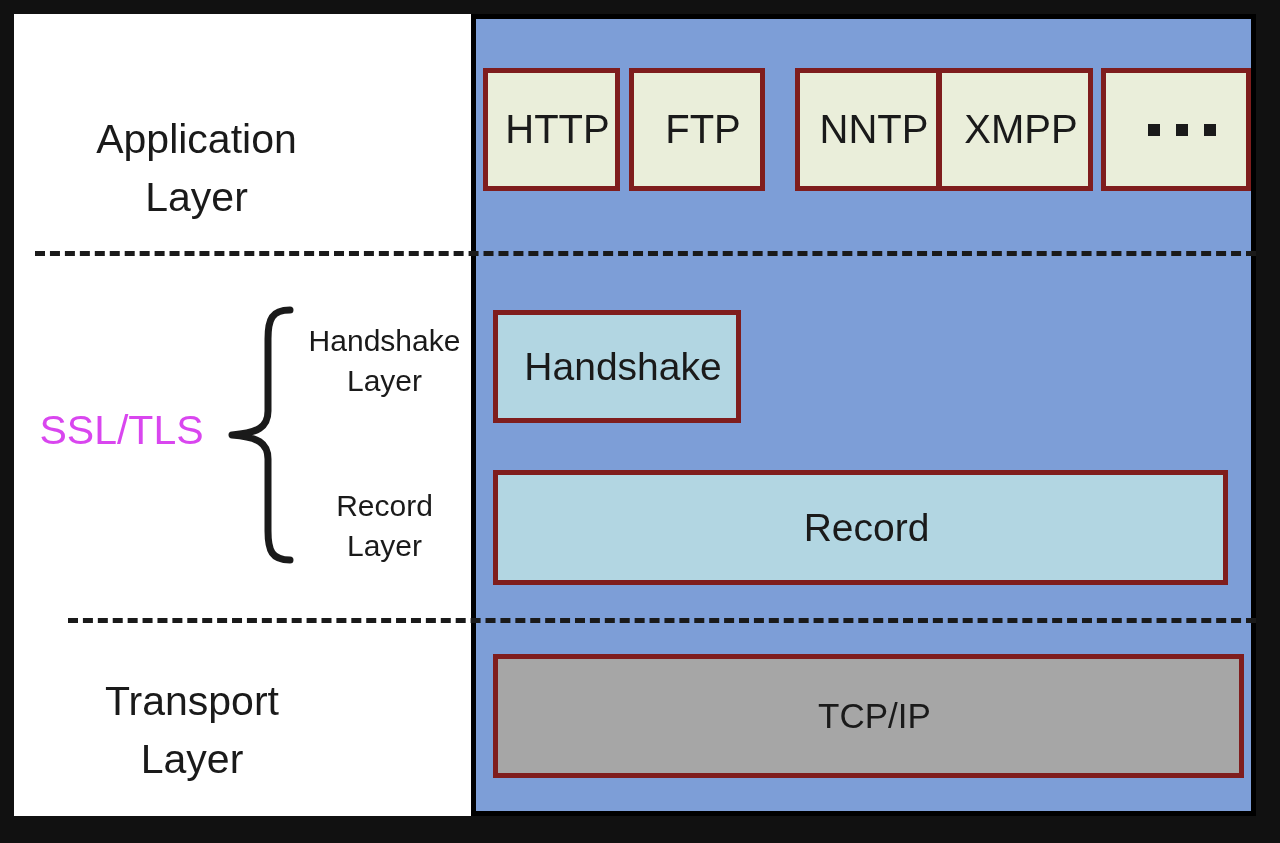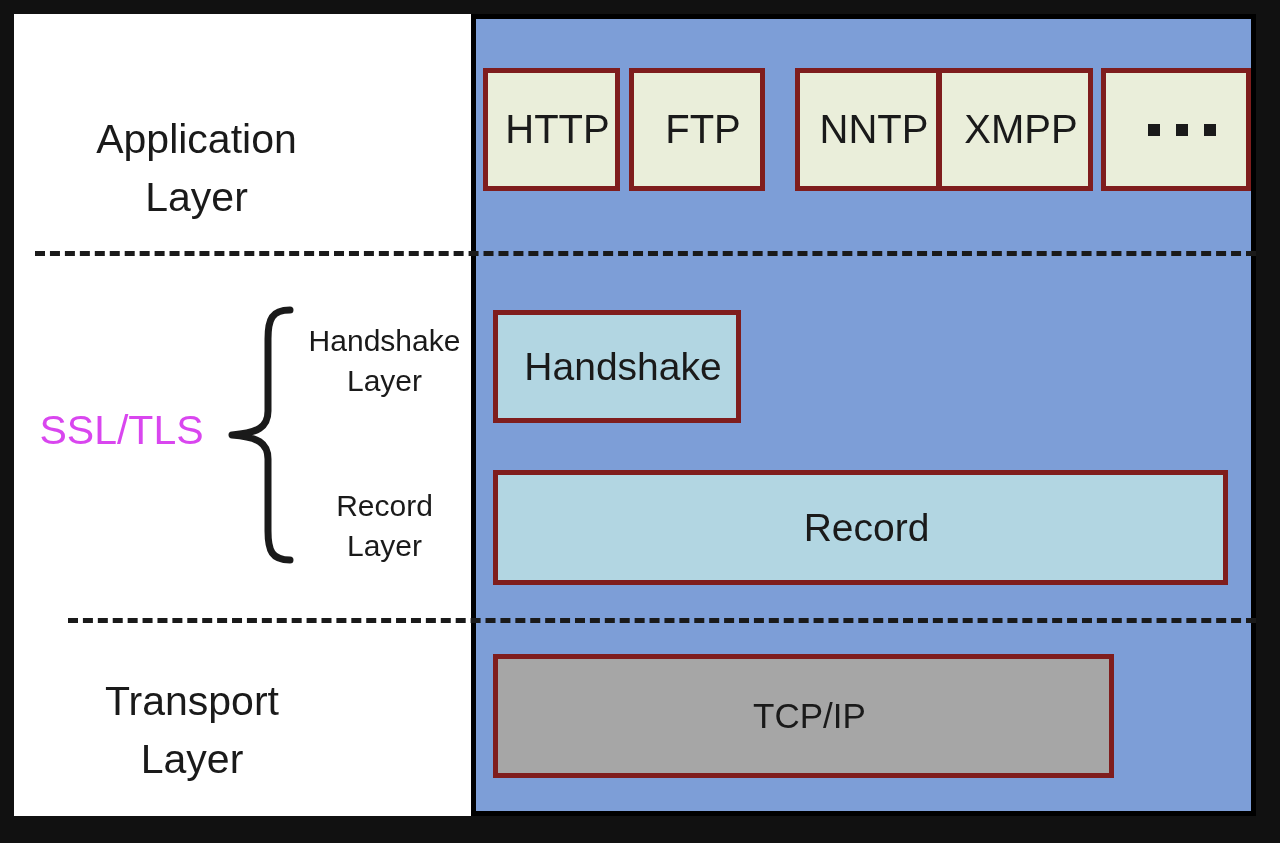--- a/index.html
+++ b/index.html
@@ -136,21 +136,21 @@
   }
 
   
   .ssl-0 { left: 493px;  top: 310px; width: 248px; height: 113px; }
   .ssl-1 { left: 756px;  top: 310px; width: 259px; height: 113px; }
   .ssl-2 { left: 1030px; top: 310px; width: 198px; height: 113px; }
   
   .ssl-record { left: 493px; top: 470px; width: 735px; height: 115px; }
 
   
-  .trans-0 { left: 493px; top: 654px; width: 621px; height: 124px; }
+  .trans-0 { left: 493px; top: 654px; width: 751px; height: 124px; }
 </style>
 </head>
 <body>
 
 <div id="diagram">
 
   <div class="panel-left"></div>
 
   <div class="panel-right"></div>
 

